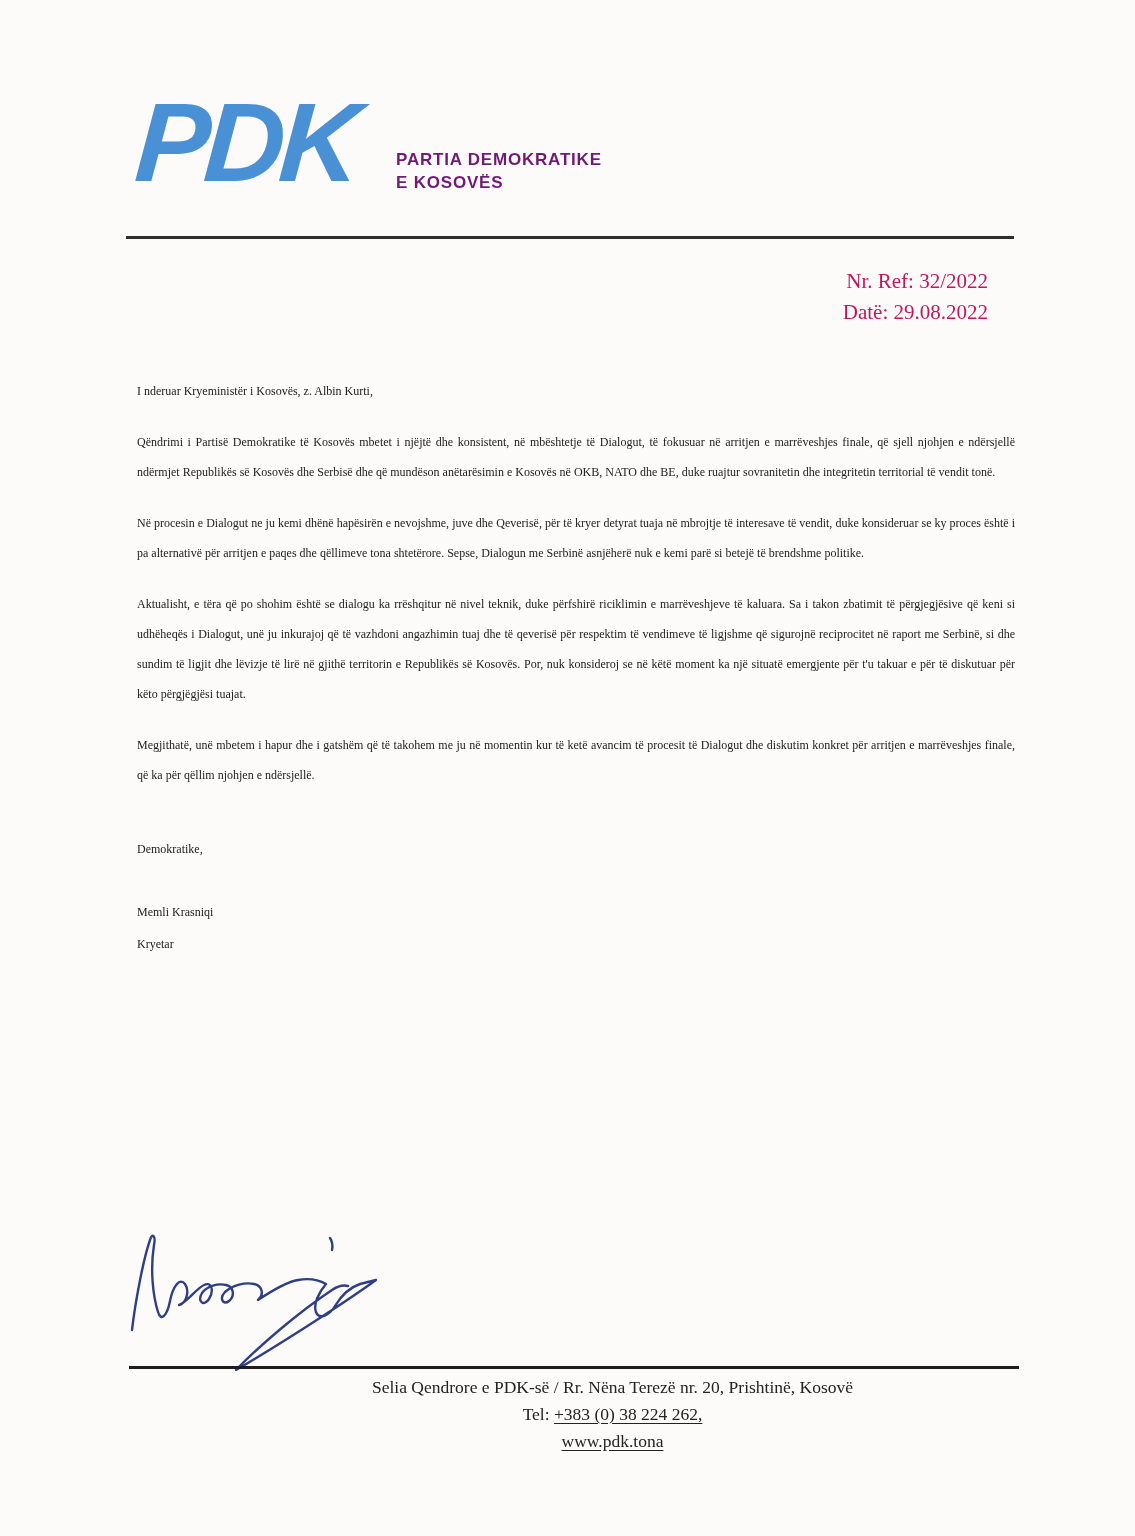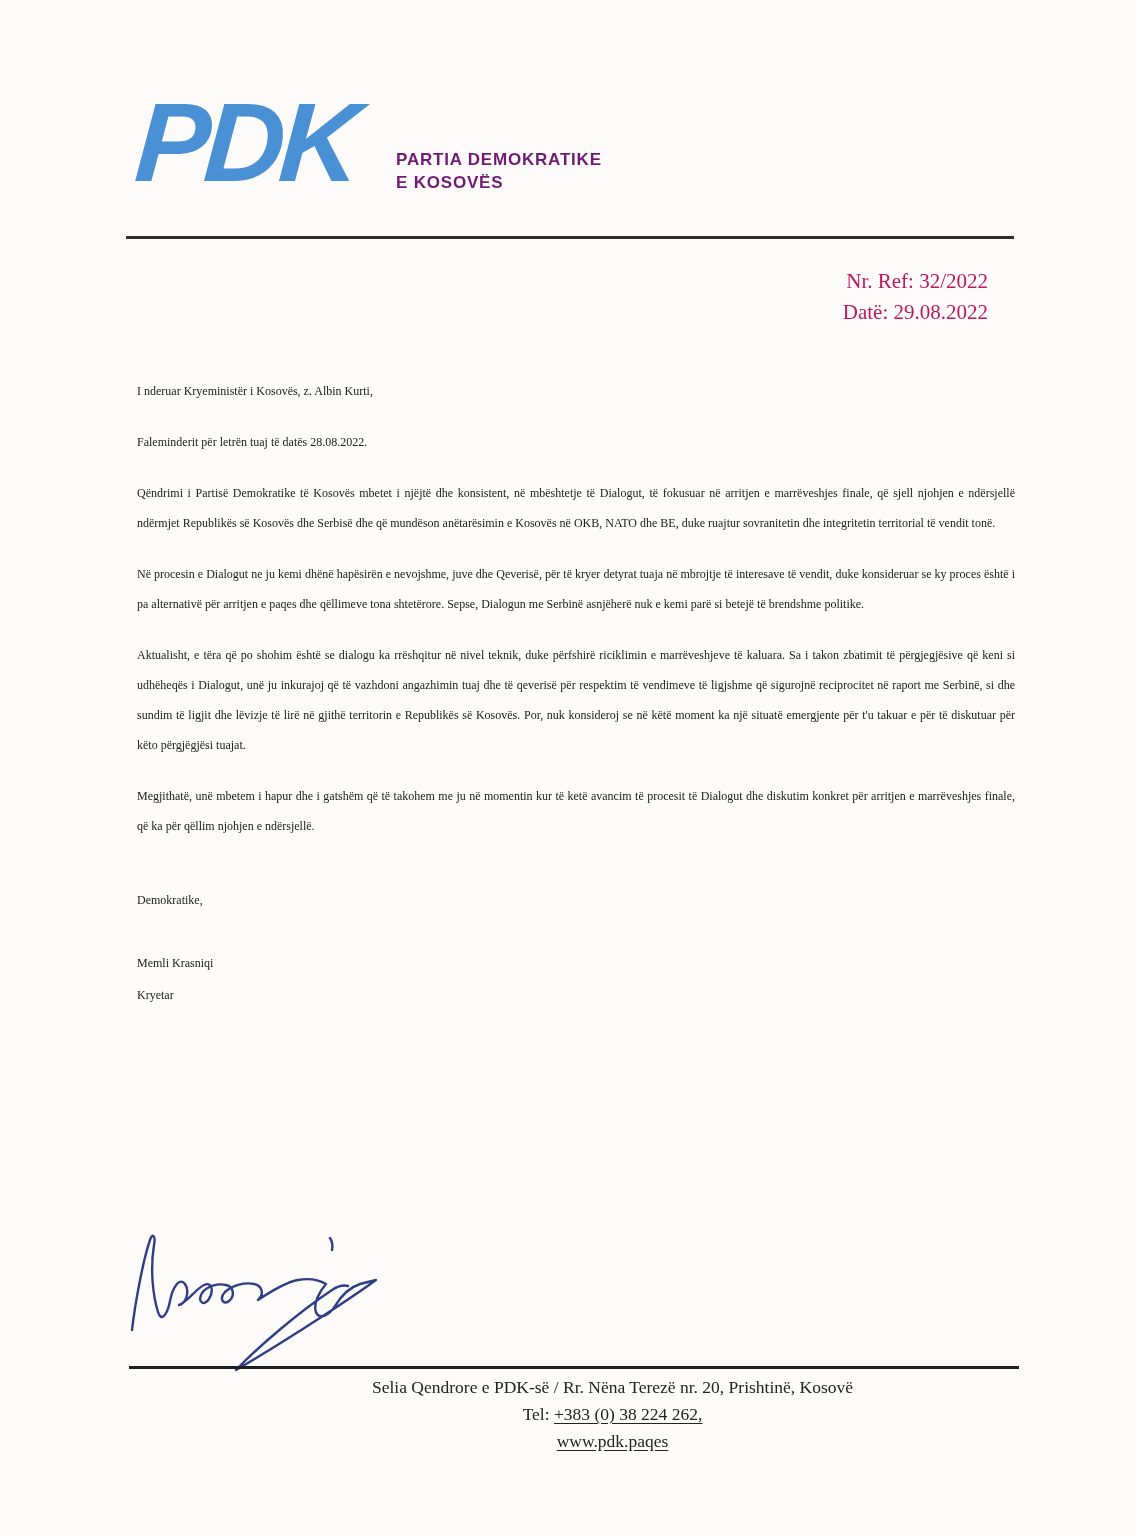--- a/index.html
+++ b/index.html
@@ -83,21 +83,20 @@
 E KOSOVËS</div>
   <div class="header-rule"></div>
 
   <div class="meta">
     <div>Nr. Ref: 32/2022</div>
     <div>Datë: 29.08.2022</div>
   </div>
 
   <div class="content">
     <p>I nderuar Kryeministër i Kosovës, z. Albin Kurti,</p>
-    <p>Faleminderit për letrën tuaj të datës 28.08.2022.</p>
     <p class="body-par">Qëndrimi i Partisë Demokratike të Kosovës mbetet i njëjtë dhe konsistent, në mbështetje të Dialogut, të fokusuar në arritjen e marrëveshjes finale, që sjell njohjen e ndërsjellë ndërmjet Republikës së Kosovës dhe Serbisë dhe që mundëson anëtarësimin e Kosovës në OKB, NATO dhe BE, duke ruajtur sovranitetin dhe integritetin territorial të vendit tonë.</p>
     <p class="body-par">Në procesin e Dialogut ne ju kemi dhënë hapësirën e nevojshme, juve dhe Qeverisë, për të kryer detyrat tuaja në mbrojtje të interesave të vendit, duke konsideruar se ky proces është i pa alternativë për arritjen e paqes dhe qëllimeve tona shtetërore. Sepse, Dialogun me Serbinë asnjëherë nuk e kemi parë si betejë të brendshme politike.</p>
     <p class="body-par">Aktualisht, e tëra që po shohim është se dialogu ka rrëshqitur në nivel teknik, duke përfshirë riciklimin e marrëveshjeve të kaluara. Sa i takon zbatimit të përgjegjësive që keni si udhëheqës i Dialogut, unë ju inkurajoj që të vazhdoni angazhimin tuaj dhe të qeverisë për respektim të vendimeve të ligjshme që sigurojnë reciprocitet në raport me Serbinë, si dhe sundim të ligjit dhe lëvizje të lirë në gjithë territorin e Republikës së Kosovës. Por, nuk konsideroj se në këtë moment ka një situatë emergjente për t'u takuar e për të diskutuar për këto përgjëgjësi tuajat.</p>
     <p class="body-par">Megjithatë, unë mbetem i hapur dhe i gatshëm që të takohem me ju në momentin kur të ketë avancim të procesit të Dialogut dhe diskutim konkret për arritjen e marrëveshjes finale, që ka për qëllim njohjen e ndërsjellë.</p>
 
     <p class="valediction">Demokratike,</p>
     <p class="signer">
       <span>Memli Krasniqi</span><br>
       <span>Kryetar</span>
     </p>
@@ -133,17 +132,17 @@
     </g>
   </svg>
 
   <div class="footer-rule"></div>
   <div class="footer">
     <div>Selia Qendrore e PDK-së / Rr. Nëna Terezë nr. 20, Prishtinë, Kosovë</div>
     <div>
       <span>Tel: </span><span class="u">+383 (0) 38 224 262,</span>
     </div>
     <div>
-      <span class="u">www.pdk.paqes</span>
+      <span class="u">www.pdk.tona</span>
     </div>
   </div>
 
 </div>
 
 </body></html>

